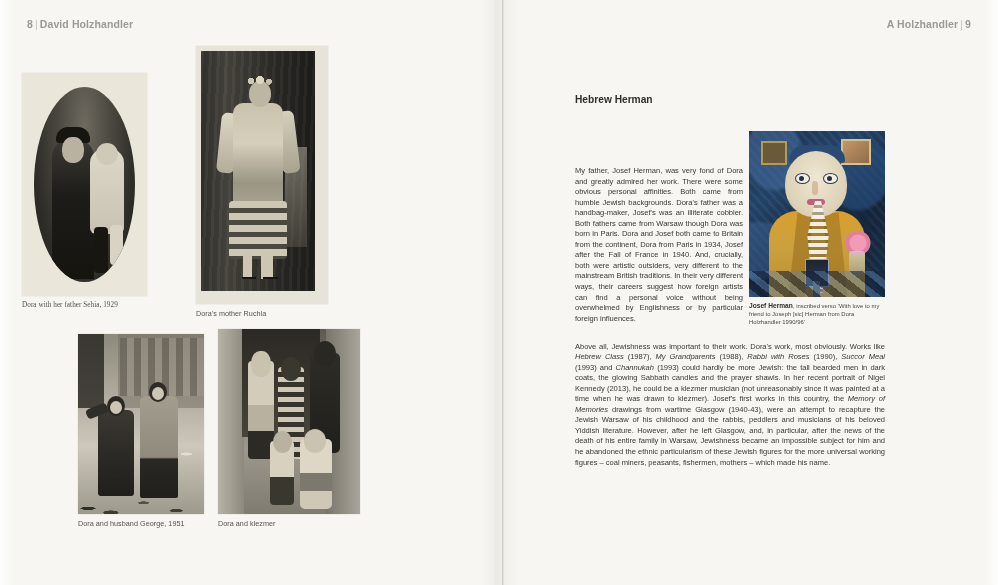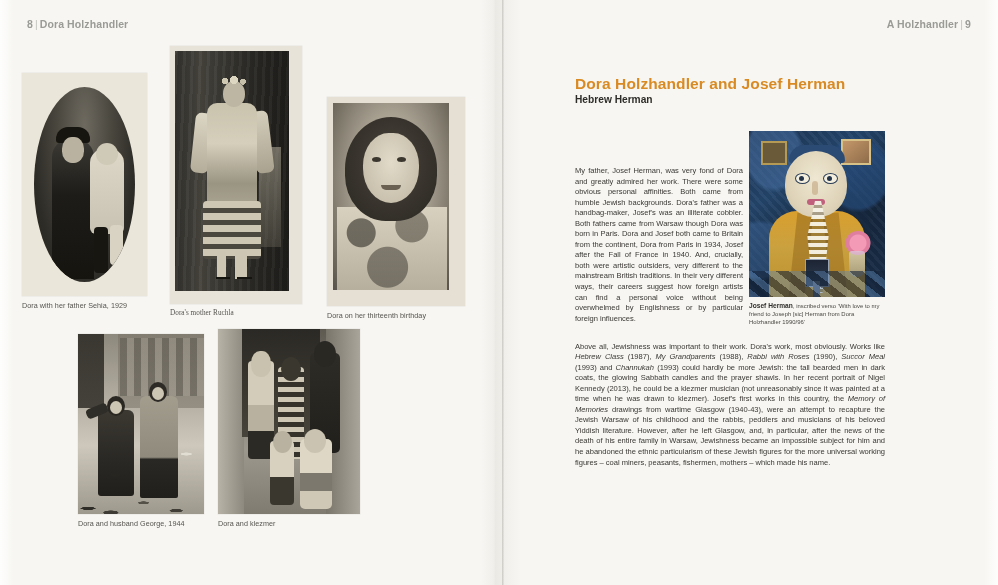--- a/index.html
+++ b/index.html
@@ -85,21 +85,21 @@
   }
   .caption {
     font-size: 7.2px;
     color: #55534e;
     line-height: 1.35;
     margin-top: 5px;
     letter-spacing: 0.05px;
   }
 
   
-  #fig-father { left: 22px; top: 73px; }
+  #fig-father { left: 22px; top: 73px; font-family: Liberation Serif, serif; }
   #photo-father { width: 125px; height: 223px; background: #eae6da; }
   #photo-father .oval {
     position: absolute;
     left: 12px; top: 14px; width: 101px; height: 195px;
     border-radius: 50% / 50%;
     background:
       radial-gradient(ellipse at 50% 20%, #6e6a60 0%, #4a473f 38%, #2e2c27 72%, #22211d 100%);
     overflow: hidden;
   }
   #photo-father .oval::before {
@@ -128,21 +128,21 @@
   #photo-father .childleg {
     position:absolute; left: 60px; top: 140px; width: 14px; height: 46px;
     background:#171611; border-radius:4px;
   }
   #photo-father .childleg2 {
     position:absolute; left: 76px; top: 138px; width: 13px; height: 40px;
     background:#d8d3c3; border-radius:4px;
   }
 
   
-  #fig-mother { left: 170px; top: 46px; font-family: Liberation Serif, serif; }
+  #fig-mother { left: 196px; top: 46px; }
   #photo-mother { width: 124px; height: 250px; background: #e7e3d8; padding: 4px; }
   #photo-mother .inner {
     position:absolute; left:5px; top:5px; width:114px; height:240px;
     background:
       linear-gradient(115deg, rgba(255,255,255,0.05) 0 2px, rgba(0,0,0,0.06) 2px 4px),
       linear-gradient(to right, #35342f 0%, #4a4841 22%, #3a3933 45%, #2b2a26 70%, #1f1e1b 100%);
     overflow:hidden;
   }
   #photo-mother .drape {
     position:absolute; left:0; top:0; width:114px; height:240px;
@@ -462,21 +462,21 @@
 </head>
 <body>
 
 <div id="spread">
 
   <div class="page" id="page-left"></div>
   <div class="page" id="page-right"></div>
   <div id="gutter-line"></div>
 
   <div class="runhead" id="runhead-left">
-    <span class="folio">8</span><span class="rule">|</span><span>Dora Holzhandler</span>
+    <span class="folio">8</span><span class="rule">|</span><span>David Holzhandler</span>
   </div>
 
   <div class="figure" id="fig-father">
     <div class="photo" id="photo-father">
       <div class="oval">
         <div class="hat"></div>
         <div class="face"></div>
         <div class="child"></div>
         <div class="childhead"></div>
         <div class="childleg"></div>
@@ -497,51 +497,38 @@
         <div class="skirt"></div>
         <div class="head"></div>
         <div class="wreath"></div>
         <div class="legs"></div>
         <div class="shoes"></div>
       </div>
     </div>
     <div class="caption">Dora's mother Ruchla</div>
   </div>
 
-  <div class="figure" id="fig-bday">
-    <div class="photo" id="photo-bday">
-      <div class="inner">
-        <div class="dress"></div>
-        <div class="hair"></div>
-        <div class="face2"></div>
-        <div class="eye-l"></div>
-        <div class="eye-r"></div>
-        <div class="mouth"></div>
-      </div>
-    </div>
-    <div class="caption">Dora on her thirteenth birthday</div>
-  </div>
 
   <div class="figure" id="fig-george">
     <div class="photo" id="photo-george">
       <div class="inner">
         <div class="bldg"></div>
         <div class="bldg2"></div>
         <div class="woman"></div>
         <div class="whead"></div>
         <div class="wface"></div>
         <div class="arm"></div>
         <div class="man"></div>
         <div class="mhead"></div>
         <div class="mface"></div>
         <div class="pig-top"></div>
         <div class="pigeons"></div>
       </div>
     </div>
-    <div class="caption">Dora and husband George, 1944</div>
+    <div class="caption">Dora and husband George, 1951</div>
   </div>
 
   <div class="figure" id="fig-family">
     <div class="photo" id="photo-family">
       <div class="inner">
         <div class="wall-l"></div>
         <div class="door"></div>
         <div class="wall-r"></div>
         <div class="p1"></div>
         <div class="p1h"></div>
@@ -555,21 +542,20 @@
         <div class="p5h"></div>
       </div>
     </div>
     <div class="caption">Dora and klezmer</div>
   </div>
 
   <div class="runhead" id="runhead-right">
     <span>A Holzhandler</span><span class="rule">|</span><span class="folio">9</span>
   </div>
 
-  <h1 id="article-title">Dora Holzhandler and Josef Herman</h1>
   <div id="article-byline">Hebrew Herman</div>
 
   <p class="bodytext" id="para-1">My father, Josef Herman, was very fond of Dora and greatly admired her work. There were some obvious personal affinities. Both came from humble Jewish backgrounds. Dora's father was a handbag-maker, Josef's was an illiterate cobbler. Both fathers came from Warsaw though Dora was born in Paris. Dora and Josef both came to Britain from the continent, Dora from Paris in 1934, Josef after the Fall of France in 1940. And, crucially, both were artistic outsiders, very different to the mainstream British traditions. In their very different ways, their careers suggest how foreign artists can find a personal voice without being overwhelmed by Englishness or by particular foreign influences.</p>
 
   <div id="fig-painting">
     <div id="painting">
       <div class="bg-swirl"></div>
       <div class="frame-l"></div>
       <div class="frame-r"></div>
       <div class="coat"></div>

